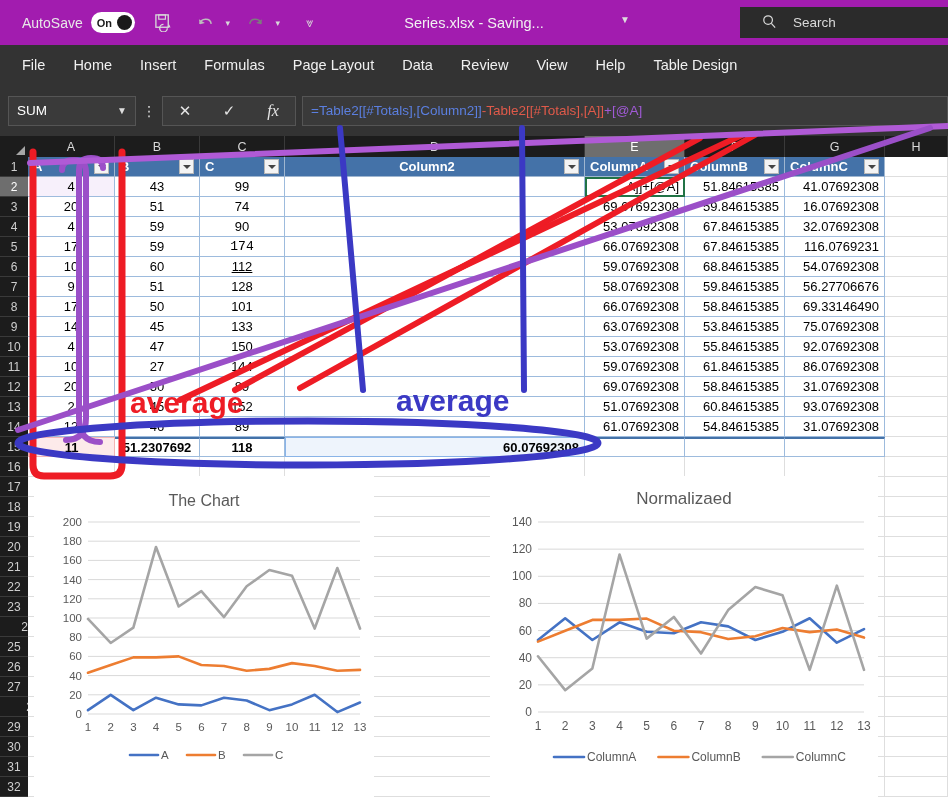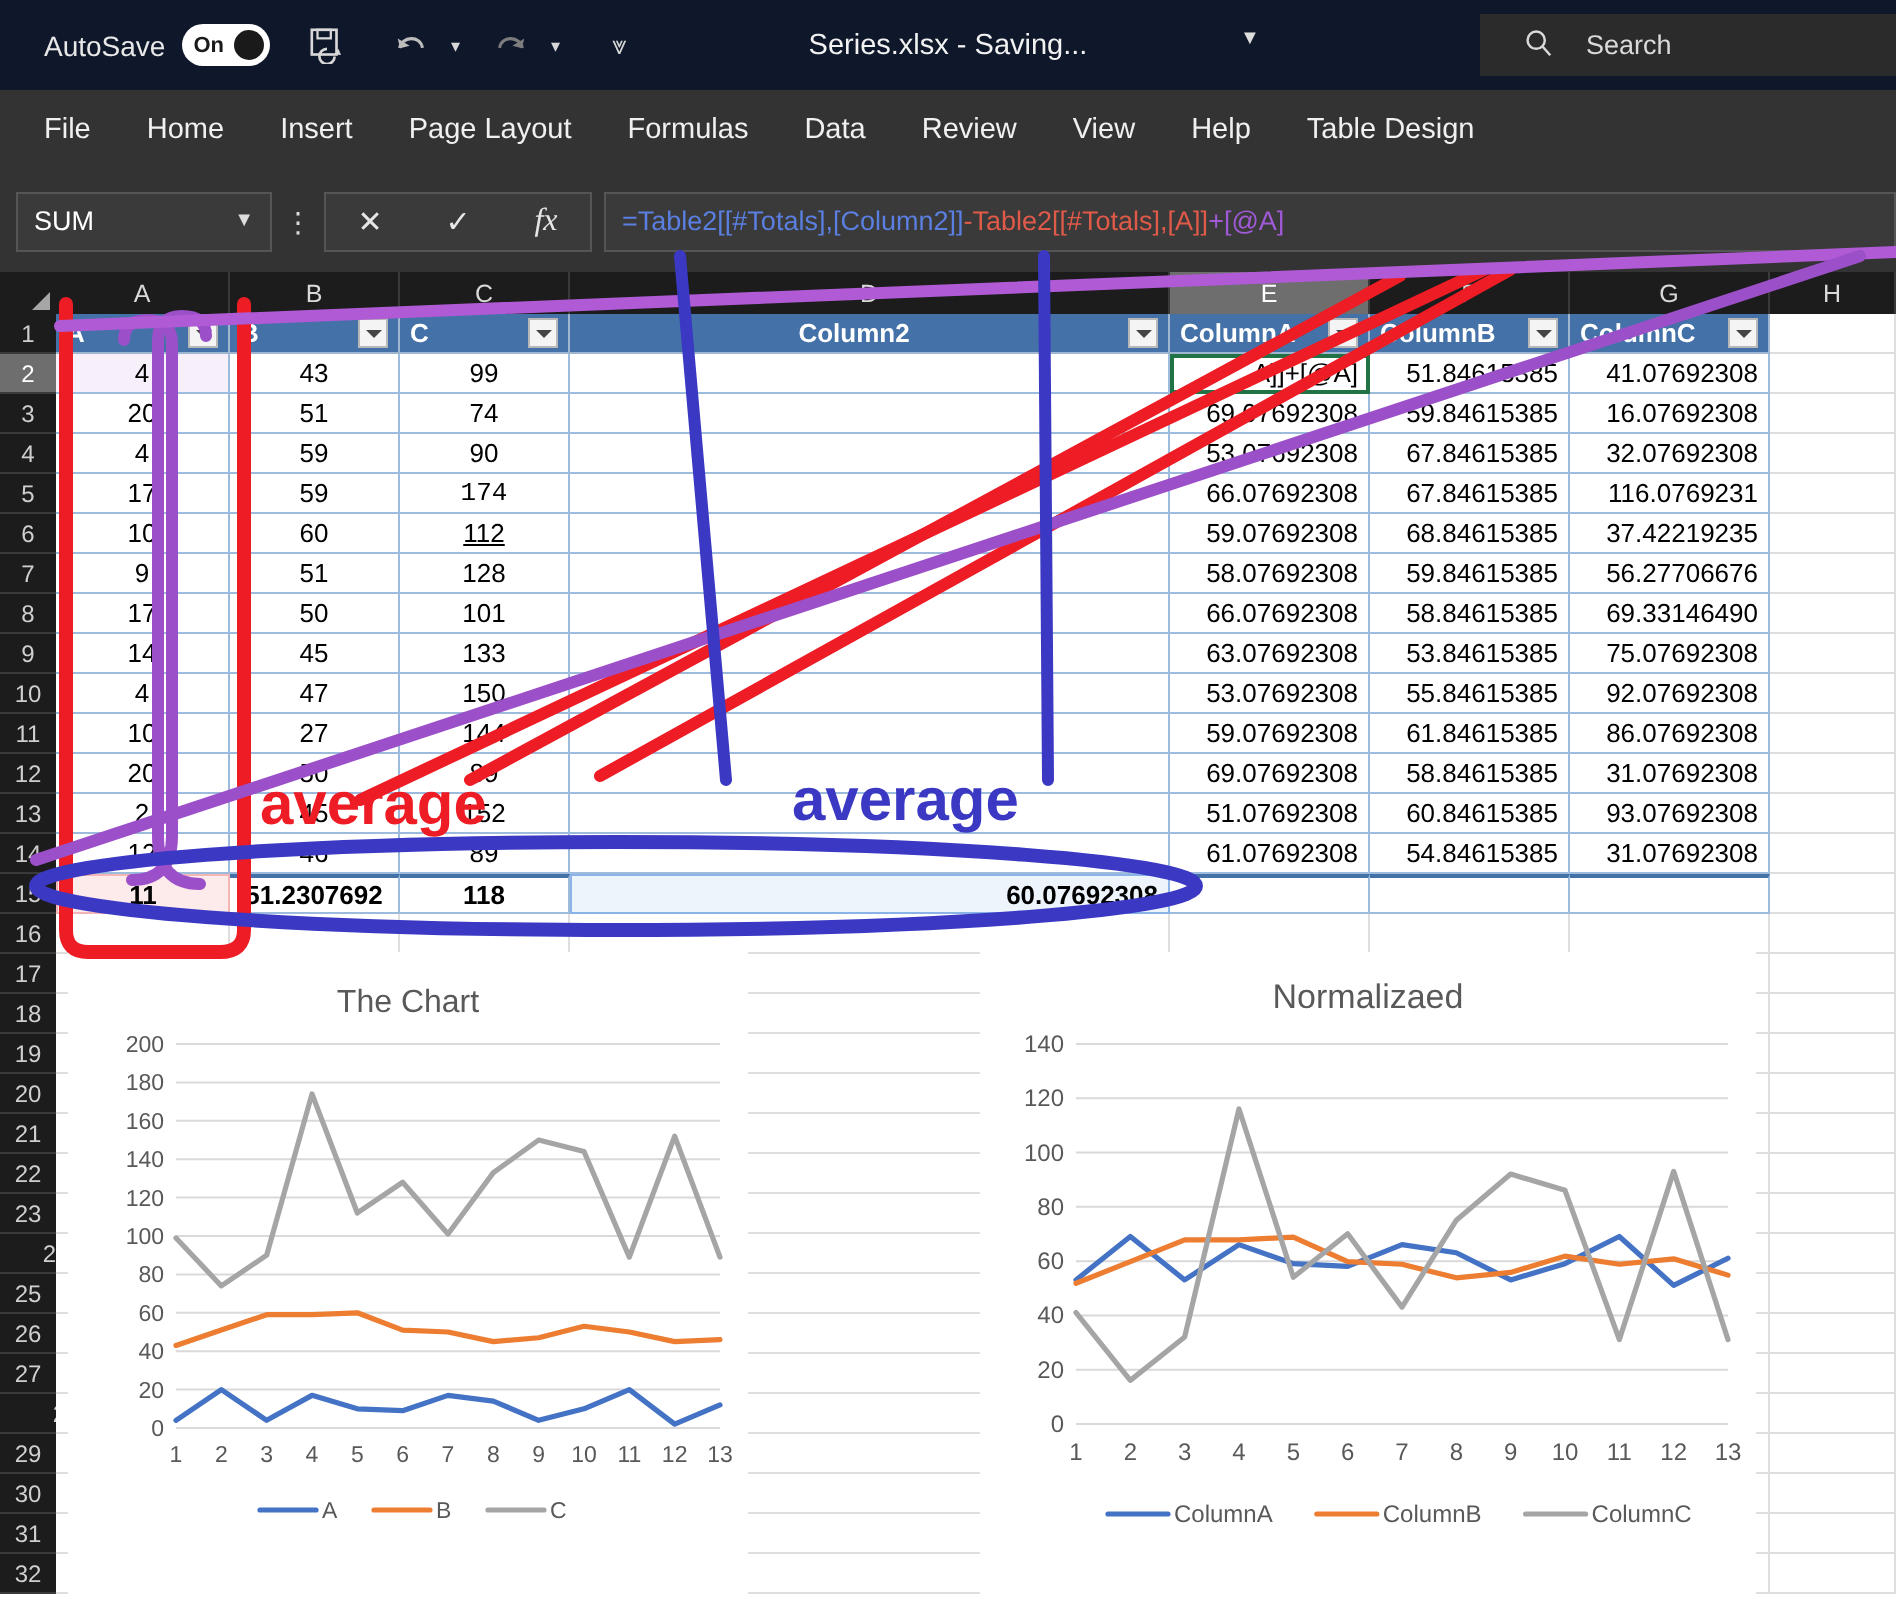--- a/index.html
+++ b/index.html
@@ -8,21 +8,21 @@
     width: 948px; height: 806px;
     font-family: "Liberation Sans", sans-serif;
     background: #ffffff;
     overflow: hidden;
     position: relative;
   }
 
   
   #titlebar {
     position:absolute; left:0; top:0; width:948px; height:45px;
-    background:#0f172a; color:#ffffff;
+    background:#a21caf; color:#ffffff;
     display:flex; align-items:center;
   }
   #autosave-label { font-size:14px; color:#e8e8e8; margin-left:22px; }
   .toggle {
     margin-left:8px; width:44px; height:21px; border-radius:11px;
     background:#ffffff; position:relative; display:flex; align-items:center;
   }
   .toggle .txt { font-size:11px; color:#1a1a1a; margin-left:6px; font-weight:600;}
   .toggle .knob { position:absolute; right:3px; top:3px; width:15px; height:15px;
     border-radius:50%; background:#1a1a1a; }
@@ -149,22 +149,22 @@
         </svg>
     </span>
     <span>Search</span>
   </div>
 </div>
 
 <div id="ribbon">
     <div class="tab">File</div>
     <div class="tab">Home</div>
     <div class="tab">Insert</div>
+    <div class="tab">Formulas</div>
     <div class="tab">Page Layout</div>
-    <div class="tab">Formulas</div>
     <div class="tab">Data</div>
     <div class="tab">Review</div>
     <div class="tab">View</div>
     <div class="tab">Help</div>
     <div class="tab">Table Design</div>
   </div>
 
 <div id="formulabar">
   <div id="namebox">
     <span>SUM</span>
@@ -304,21 +304,21 @@
         <div class="gcell tb-cell num" style="width: 100px;">116.0769231</div>
         <div class="gcell empty" style="width: 63px;"></div>
       </div>
       <div class="grow" style="top: 100px; height: 20px;">
         <div class="gcell tb-cell ctr" style="width: 87px;">10</div>
         <div class="gcell tb-cell ctr" style="width: 85px;">60</div>
         <div class="gcell tb-cell ctr" style="width: 85px; text-decoration: underline;">112</div>
         <div class="gcell tb-cell num" style="width: 300px;"></div>
         <div class="gcell tb-cell num" style="width: 100px;">59.07692308</div>
         <div class="gcell tb-cell num" style="width: 100px;">68.84615385</div>
-        <div class="gcell tb-cell num" style="width: 100px;">37.42219235</div>
+        <div class="gcell tb-cell num" style="width: 100px;">54.07692308</div>
         <div class="gcell empty" style="width: 63px;"></div>
       </div>
       <div class="grow" style="top: 120px; height: 20px;">
         <div class="gcell tb-cell ctr" style="width: 87px;">9</div>
         <div class="gcell tb-cell ctr" style="width: 85px;">51</div>
         <div class="gcell tb-cell ctr" style="width: 85px;">128</div>
         <div class="gcell tb-cell num" style="width: 300px;"></div>
         <div class="gcell tb-cell num" style="width: 100px;">58.07692308</div>
         <div class="gcell tb-cell num" style="width: 100px;">59.84615385</div>
         <div class="gcell tb-cell num" style="width: 100px;">56.27706676</div>

